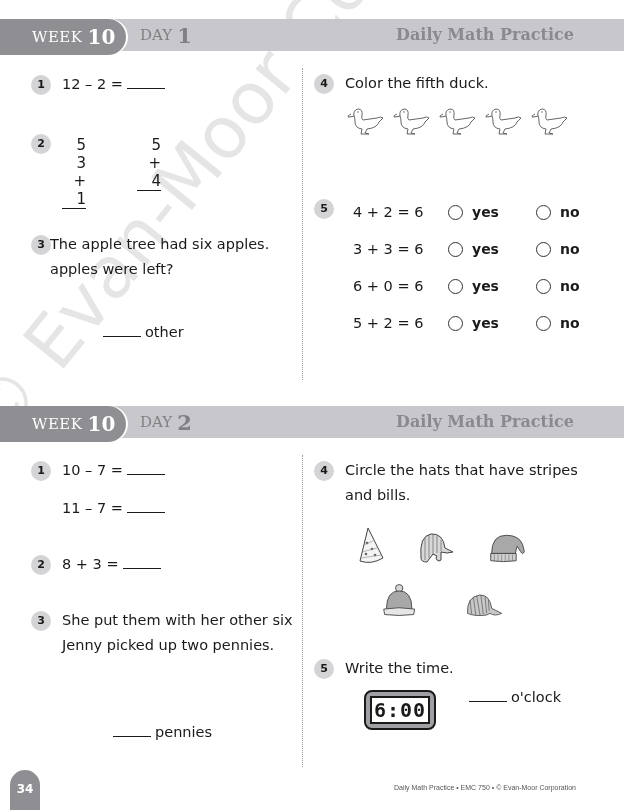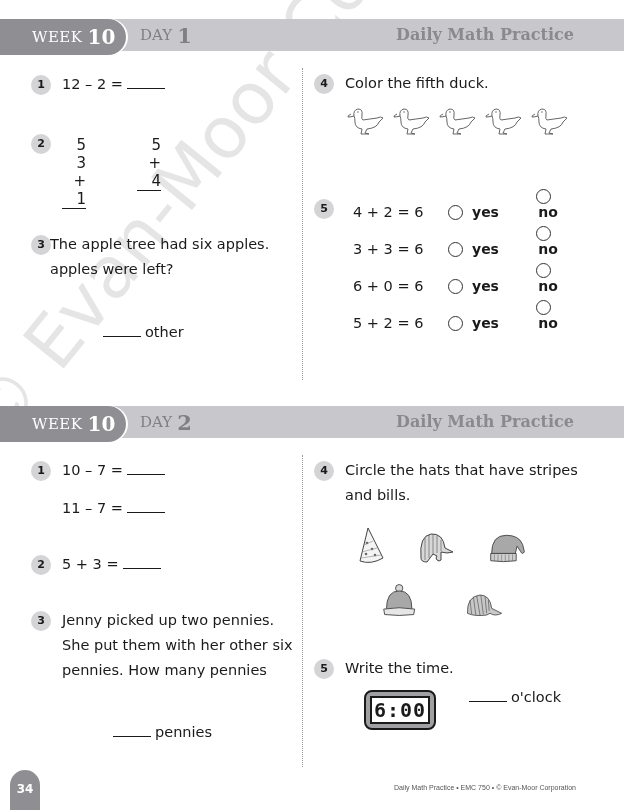--- a/index.html
+++ b/index.html
@@ -32,21 +32,21 @@
   .blank.pre { margin-left: 0; margin-right: 4px; }
 
   .vert { position: absolute; font-size: 15px; line-height: 18px; text-align: right; }
   .vert .uline { border-bottom: 1px solid #1a1a1a; display: inline-block; }
 
   .yn-row { position: absolute; left: 353px; height: 22px; font-size: 14.5px; display: flex; align-items: flex-end; }
   .yn-eq { width: 95px; }
   .radio { width: 15px; height: 15px; border: 1px solid #333; border-radius: 50%; display: inline-block; margin-right: 9px; }
   .yn-label { font-weight: bold; font-size: 14px; }
   .yn-yes { width: 88px; display: flex; align-items: center; }
-  .yn-no { display: flex; align-items: center; flex-direction: column; }
+  .yn-no { display: flex; align-items: center; }
 
   .ducks { position: absolute; left: 345px; top: 104px; display: flex; gap: 6px; }
   .duck { width: 40px; height: 34px; }
 
   .hat { position: absolute; width: 40px; height: 40px; }
 
   .clock { position: absolute; left: 364px; top: 690px; width: 72px; height: 40px; border: 2px solid #1a1a1a; border-radius: 8px; background: #a0a0a4; padding: 4px; }
   .clock-face { width: 100%; height: 100%; background: #ffffff; border: 2px solid #1a1a1a; border-radius: 0; font-family: "DejaVu Sans Mono", monospace; font-size: 20px; font-weight: bold; text-align: center; line-height: 24px; letter-spacing: 1px; }
 
   .watermark {
@@ -191,28 +191,27 @@
 <div class="qnum" style="left:31px;top:461px;">1</div>
 <div class="qtext" style="left:62px;top:458px;">
   <span>10 – 7 =</span><span class="blank"></span>
 </div>
 <div class="qtext" style="left:62px;top:496px;">
   <span>11 – 7 =</span><span class="blank"></span>
 </div>
 
 <div class="qnum" style="left:31px;top:555px;">2</div>
 <div class="qtext" style="left:62px;top:552px;">
-  <span>5 + 3 =</span><span class="blank"></span>
+  <span>8 + 3 =</span><span class="blank"></span>
 </div>
 
 <div class="qnum" style="left:31px;top:611px;">3</div>
 <div class="qtext" style="left:62px;top:608px;">
+  <div>She put them with her other six</div>
   <div>Jenny picked up two pennies.</div>
-  <div>She put them with her other six</div>
-  <div>pennies. How many pennies</div>
 </div>
 <div class="qtext" style="left:113px;top:720px;">
   <span class="blank pre"></span><span>pennies</span>
 </div>
 
 <div class="qnum" style="left:314px;top:461px;">4</div>
 <div class="qtext" style="left:345px;top:458px;">
   <div>Circle the hats that have stripes</div>
   <div>and bills.</div>
 </div>

